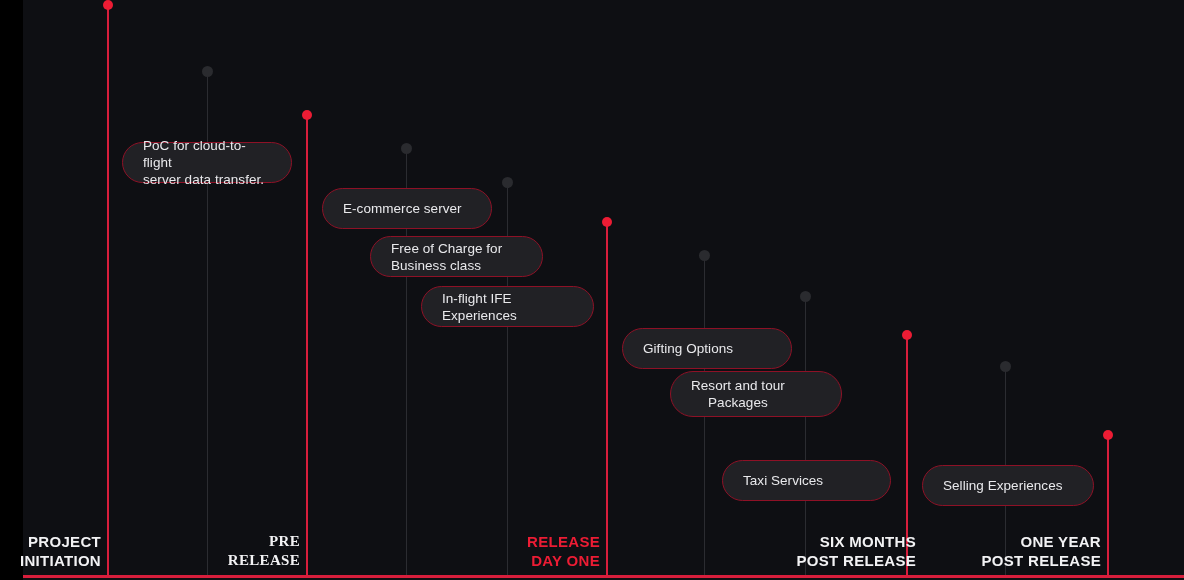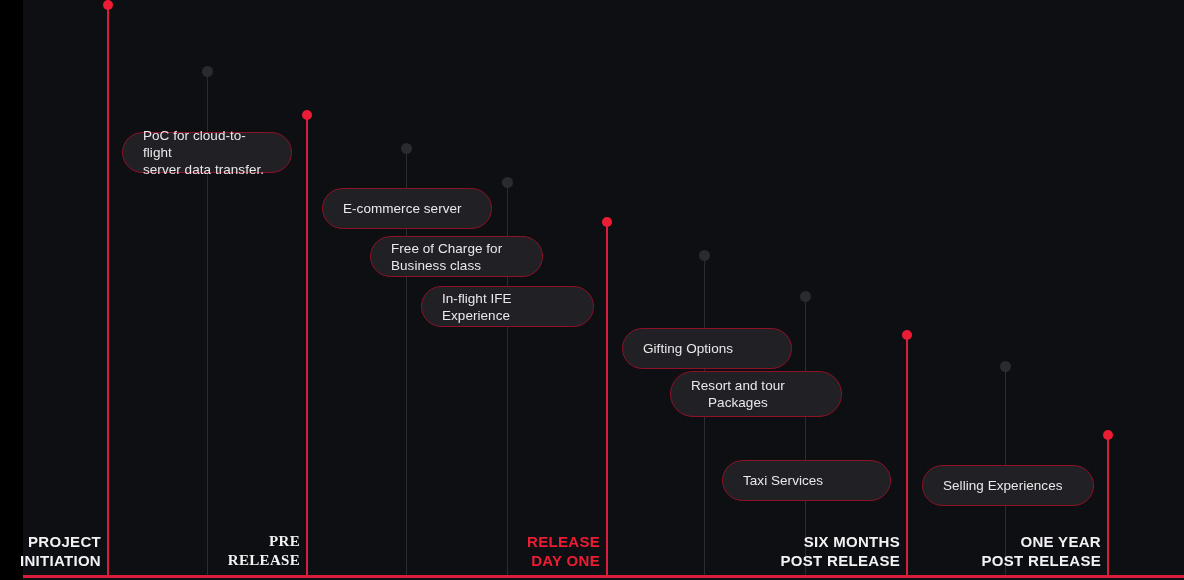--- a/index.html
+++ b/index.html
@@ -118,38 +118,38 @@
       <div class="stem major" style="left: 306px; top: 114px; height: 463px;"></div>
       <div class="dot major" style="left: 302px; top: 110px;"></div>
       <div class="stem major" style="left: 606px; top: 221px; height: 356px;"></div>
       <div class="dot major" style="left: 602px; top: 217px;"></div>
       <div class="stem major" style="left: 906px; top: 334px; height: 243px;"></div>
       <div class="dot major" style="left: 902px; top: 330px;"></div>
       <div class="stem major" style="left: 1107px; top: 434px; height: 143px;"></div>
       <div class="dot major" style="left: 1103px; top: 430px;"></div>
     </div>
   <div id="pills-layer">
-      <div class="pill" style="left: 122px; top: 132px; width: 170px; height: 41px;">PoC for cloud-to-flight
+      <div class="pill" style="left: 122px; top: 142px; width: 170px; height: 41px;">PoC for cloud-to-flight
 server data transfer.</div>
       <div class="pill" style="left: 322px; top: 188px; width: 170px; height: 41px;">E-commerce server</div>
       <div class="pill" style="left: 370px; top: 236px; width: 173px; height: 41px;">Free of Charge for
 Business class</div>
-      <div class="pill" style="left: 421px; top: 286px; width: 173px; height: 41px;">In-flight IFE Experience</div>
+      <div class="pill" style="left: 421px; top: 286px; width: 173px; height: 41px;">In-flight IFE Experiences</div>
       <div class="pill" style="left: 622px; top: 328px; width: 170px; height: 41px;">Gifting Options</div>
       <div class="pill" style="left: 670px; top: 371px; width: 172px; height: 46px; text-align: center;">Resort and tour
 Packages</div>
       <div class="pill" style="left: 722px; top: 426px; width: 169px; height: 41px; margin-top: 34px;">Taxi Services</div>
       <div class="pill" style="left: 922px; top: 465px; width: 172px; height: 41px;">Selling Experiences</div>
     </div>
   <div id="labels-layer">
       <div class="ms-label" style="width: 200px; left: -99px; top: 532px;">PROJECT
 INITIATION</div>
       <div class="ms-label" style="width: 200px; left: 100px; top: 532px; font-family: Liberation Serif, serif;">PRE
 RELEASE</div>
       <div class="ms-label accent" style="width: 200px; left: 400px; top: 532px;">RELEASE
 DAY ONE</div>
-      <div class="ms-label" style="width: 200px; left: 700px; top: 532px;">SIX MONTHS
+      <div class="ms-label" style="width: 200px; left: 716px; top: 532px;">SIX MONTHS
 POST RELEASE</div>
       <div class="ms-label" style="width: 200px; left: 901px; top: 532px;">ONE YEAR
 POST RELEASE</div>
     </div>
   <div class="baseline"></div>
 </div>
 
 </body></html>

